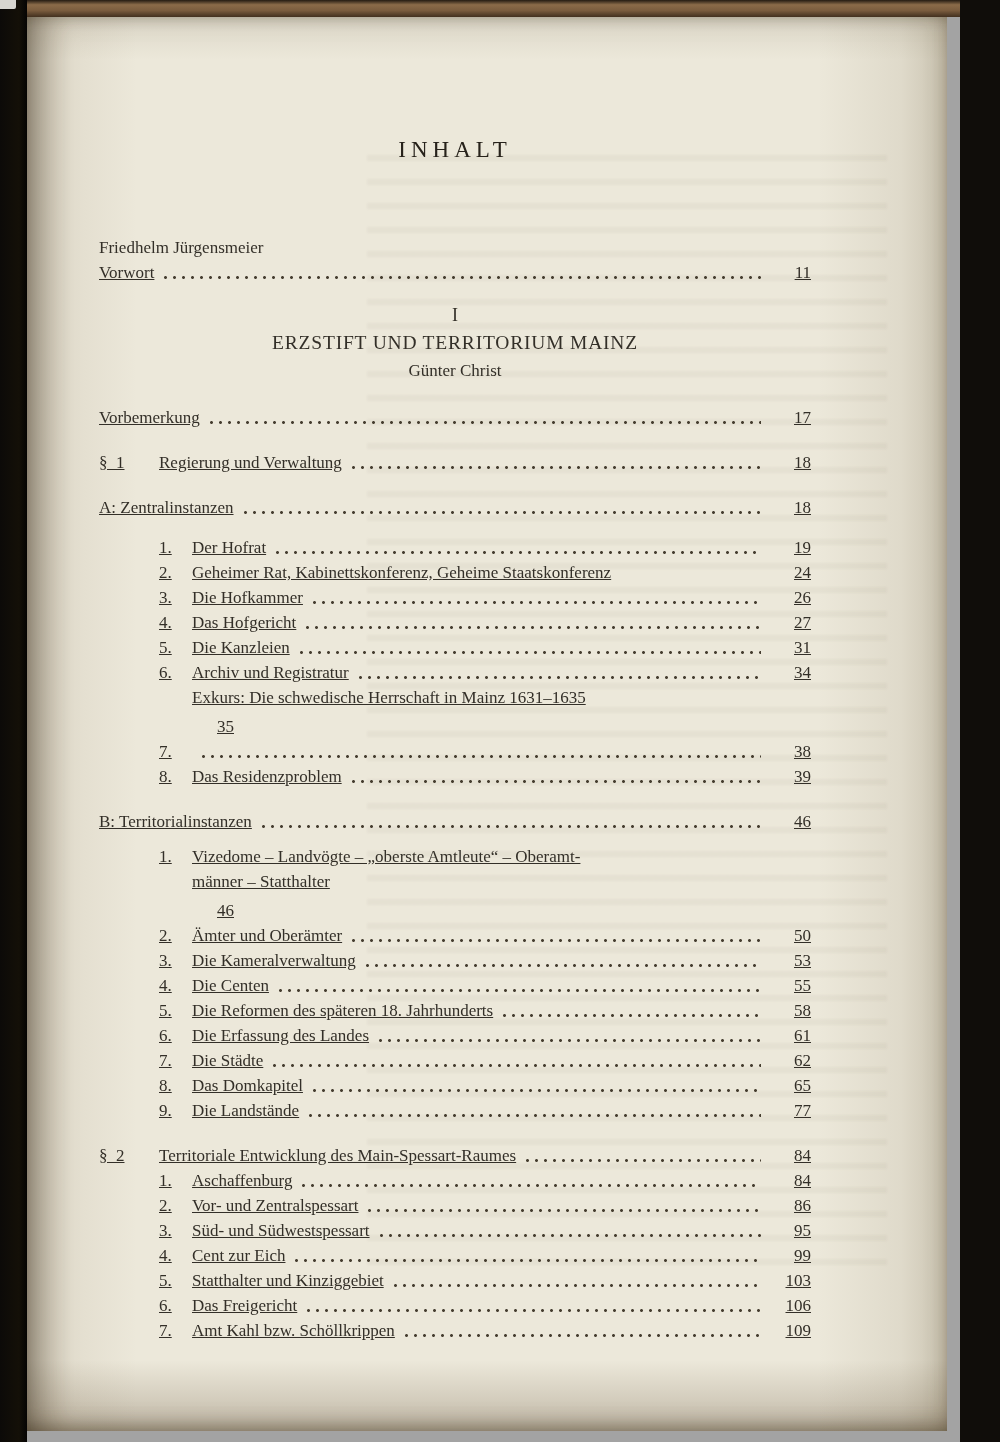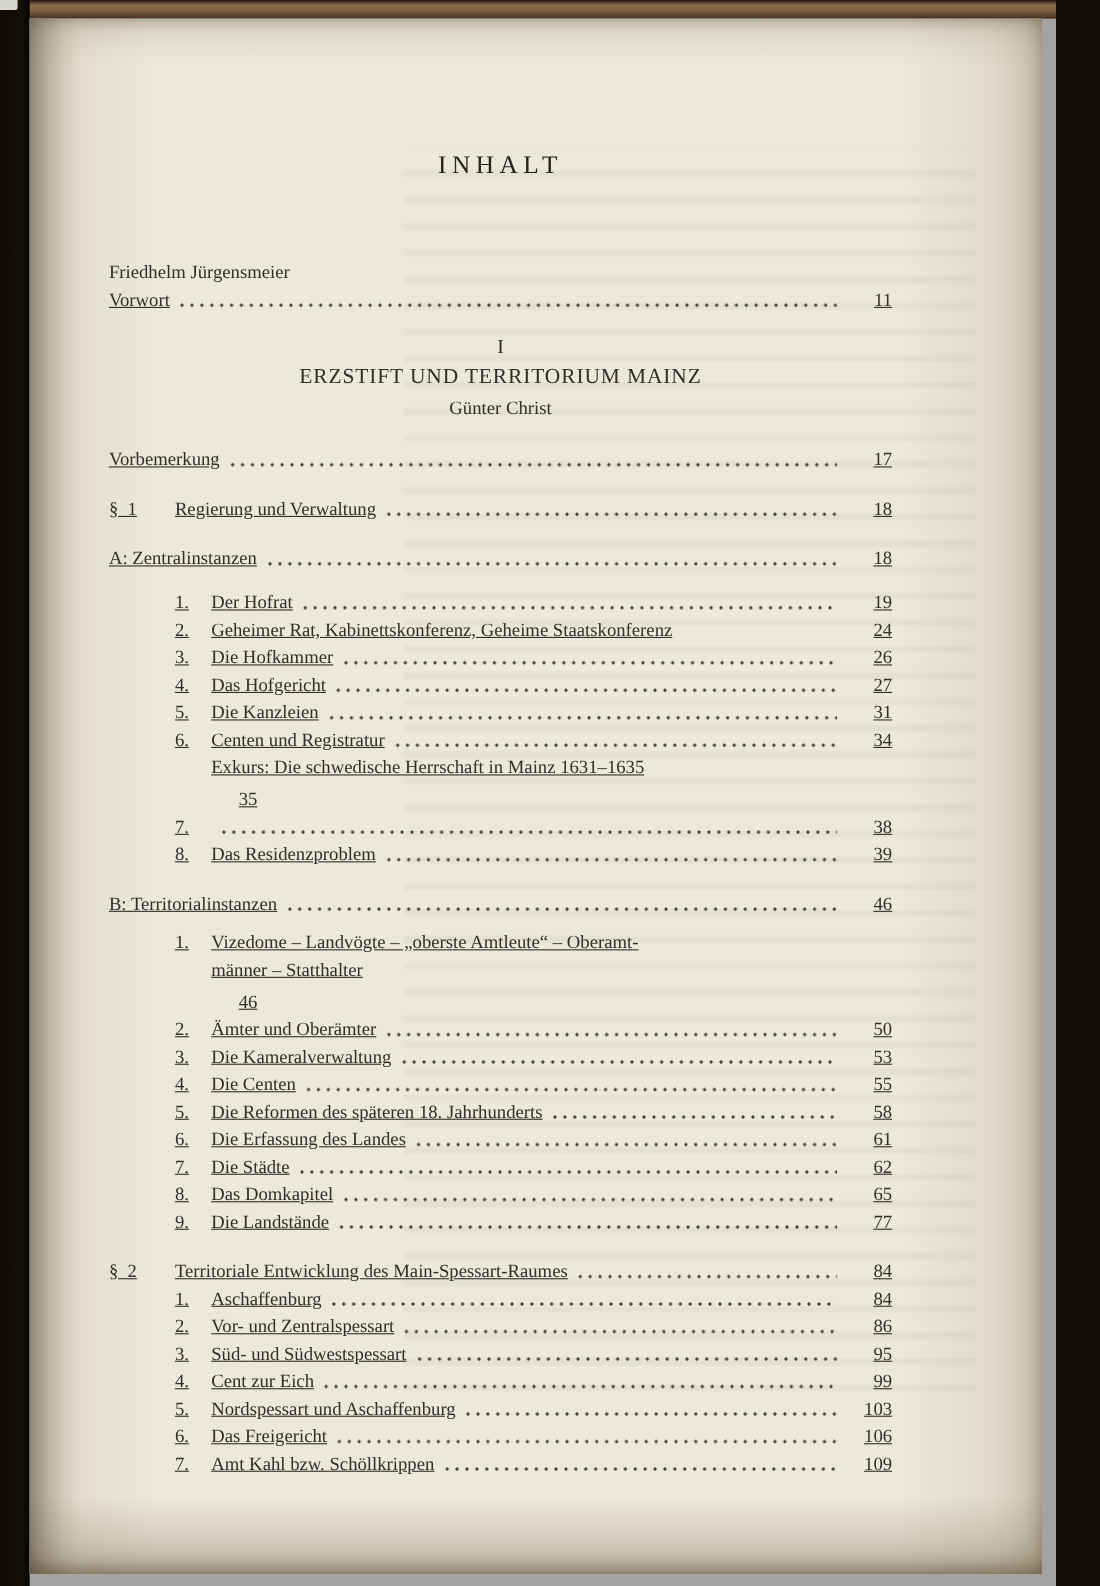--- a/index.html
+++ b/index.html
@@ -146,21 +146,21 @@
             <span class="pg">27</span>
           </div>
           <div class="row indent-1">
             <span class="num">5.</span>
             <span class="txt">Die Kanzleien</span>
             <span class="dots"></span>
             <span class="pg">31</span>
           </div>
           <div class="row indent-1">
             <span class="num">6.</span>
-            <span class="txt">Centen und Registratur</span>
+            <span class="txt">Archiv und Registratur</span>
             <span class="dots"></span>
             <span class="pg">34</span>
           </div>
           <div class="row indent-2">
             <span class="txt">Exkurs: Die schwedische Herrschaft in Mainz 1631–1635</span>
             <span class="dots"></span>
             <span class="pg">35</span>
           </div>
           <div class="row indent-1">
             <span class="num">7.</span>
@@ -260,21 +260,21 @@
             <span class="pg">95</span>
           </div>
           <div class="row indent-1">
             <span class="num">4.</span>
             <span class="txt">Cent zur Eich</span>
             <span class="dots"></span>
             <span class="pg">99</span>
           </div>
           <div class="row indent-1">
             <span class="num">5.</span>
-            <span class="txt">Nordspessart und Aschaffenburg</span>
+            <span class="txt">Statthalter und Kinziggebiet</span>
             <span class="dots"></span>
             <span class="pg">103</span>
           </div>
           <div class="row indent-1">
             <span class="num">6.</span>
             <span class="txt">Das Freigericht</span>
             <span class="dots"></span>
             <span class="pg">106</span>
           </div>
           <div class="row indent-1">

